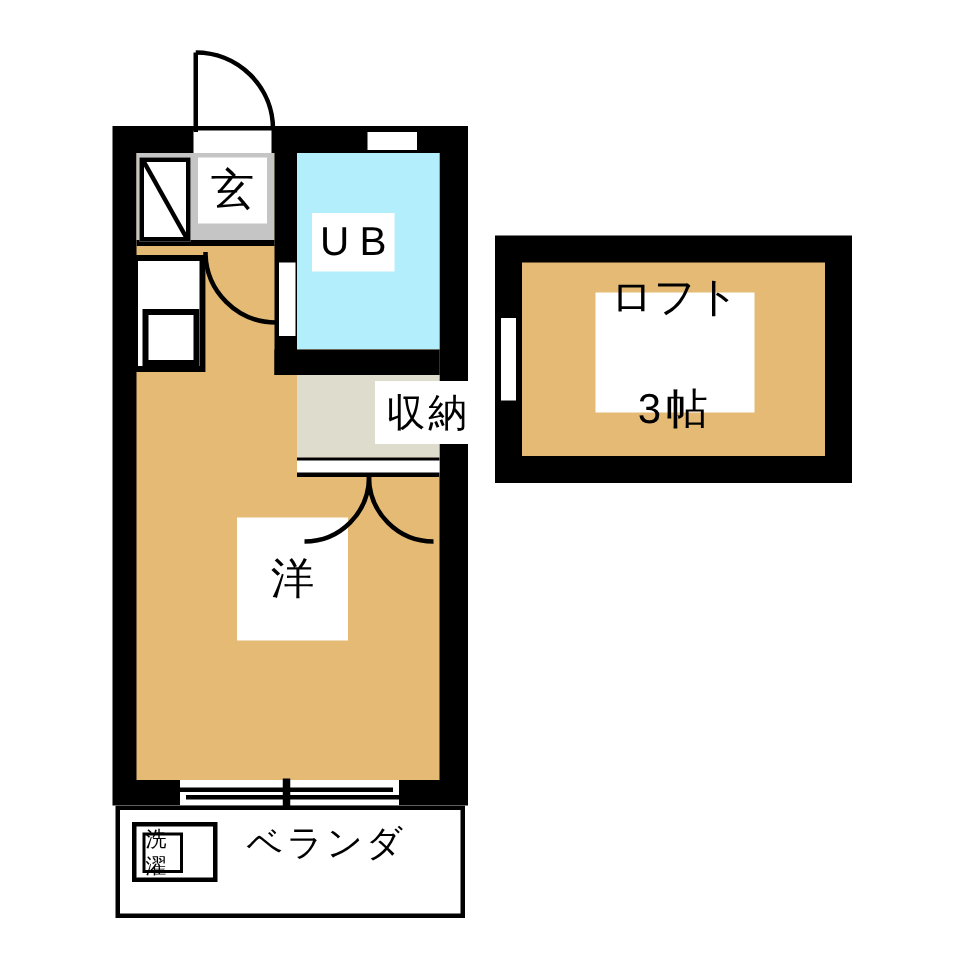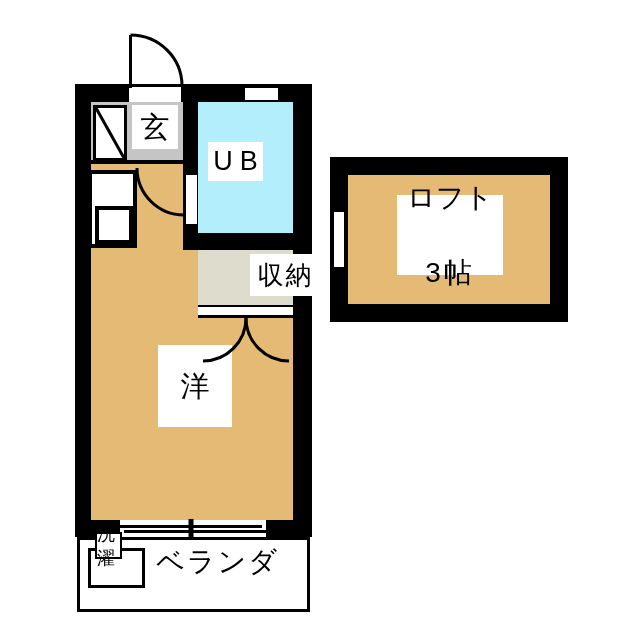--- a/index.html
+++ b/index.html
@@ -25,24 +25,24 @@
   .closet-floor{left:198px;top:250px;width:95px;height:55px;background:var(--closet,#dedccc);}
   .closet-opening{left:198px;top:305px;width:95px;height:13px;background:#fff;
                   border-top:2px solid var(--wall,#000);border-bottom:3px solid var(--wall,#000);}
   .entrance-opening{left:129px;top:87px;width:52px;height:15px;background:#fff;}
   .ub-window{left:245px;top:88px;width:33px;height:12px;background:#fff;}
   .slider-opening{left:120px;top:520px;width:146px;height:17px;background:#fff;}
 
   
   .veranda{left:77px;top:537px;width:233px;height:75px;background:#fff;border:3px solid var(--wall,#000);}
   .laundry-box{left:88px;top:548px;width:57px;height:40px;background:#fff;border:3px solid var(--wall,#000);}
-  .laundry-inner{left:95px;top:532px;width:27px;height:27px;background:#fff;border:2px solid var(--wall,#000);
-                 display:flex;align-items:center;justify-content:center;font-size:18px;letter-spacing:1px;}
+  .laundry-inner{left:95px;top:555px;width:27px;height:27px;background:#fff;border:2px solid var(--wall,#000);
+                 display:flex;align-items:center;justify-content:center;font-size:14px;letter-spacing:1px;}
   .veranda-label{left:150px;top:545px;width:135px;height:34px;display:flex;align-items:center;
-                 justify-content:center;font-size:28px;font-weight:500;letter-spacing:2px;}
+                 justify-content:center;font-size:24px;font-weight:500;letter-spacing:2px;}
 
   
   .loft-walls{left:330px;top:157px;width:238px;height:165px;background:var(--wall,#000);}
   .loft-floor{left:348px;top:175px;width:202px;height:129px;background:var(--floor,#e4ba74);}
   .loft-window{left:334px;top:212px;width:10px;height:55px;background:#fff;}
 
   
   .room-label{background:var(--label_bg,#fff);display:flex;flex-direction:column;
               align-items:center;justify-content:center;line-height:1.25;font-weight:500;}
   .entry-label{left:132px;top:105px;width:46px;height:44px;font-size:29px;}

